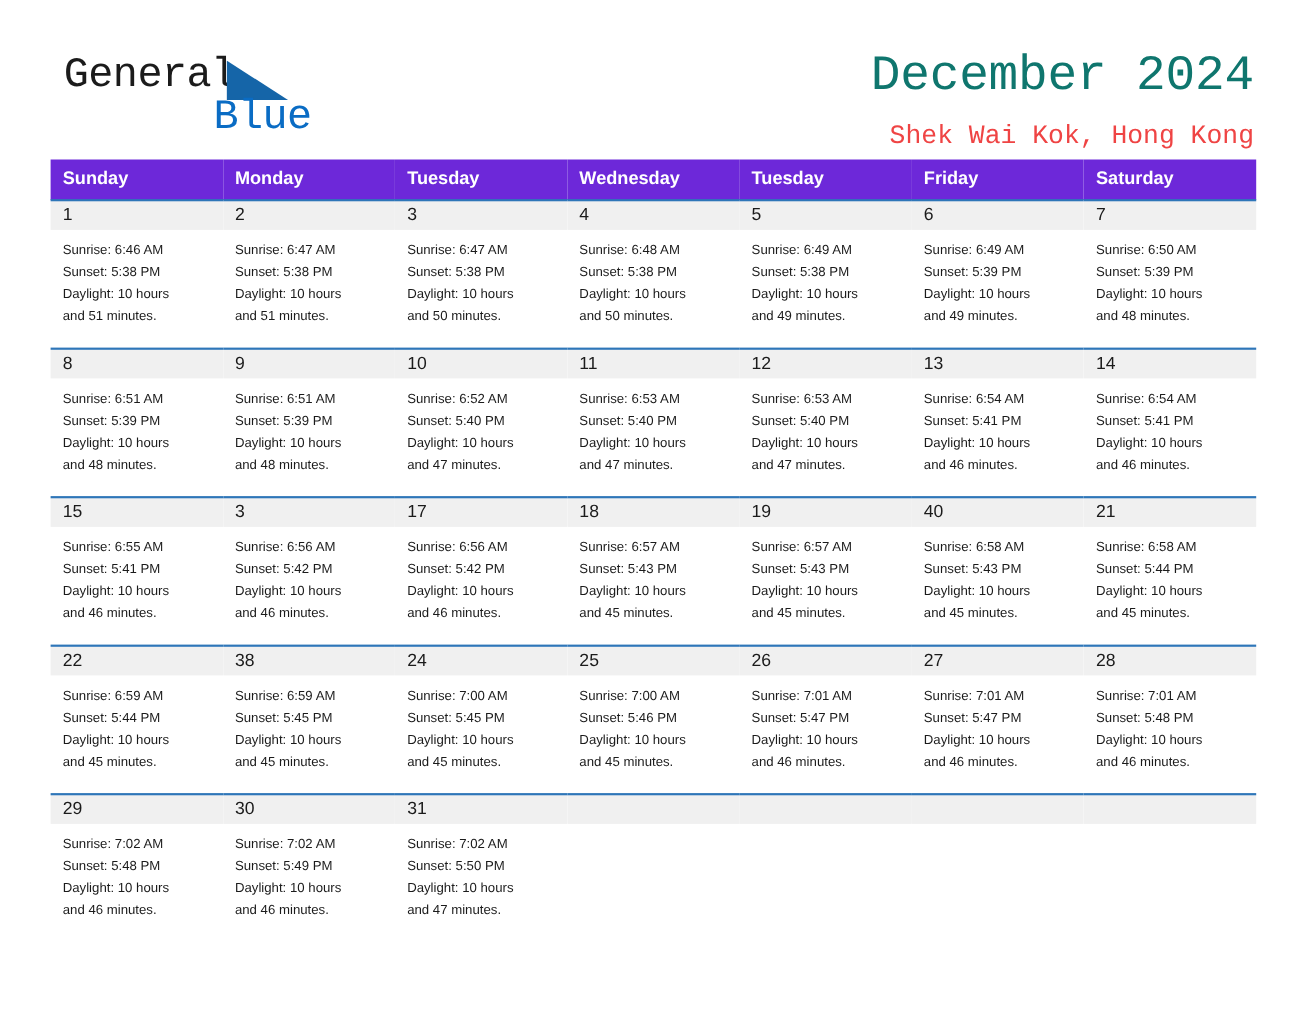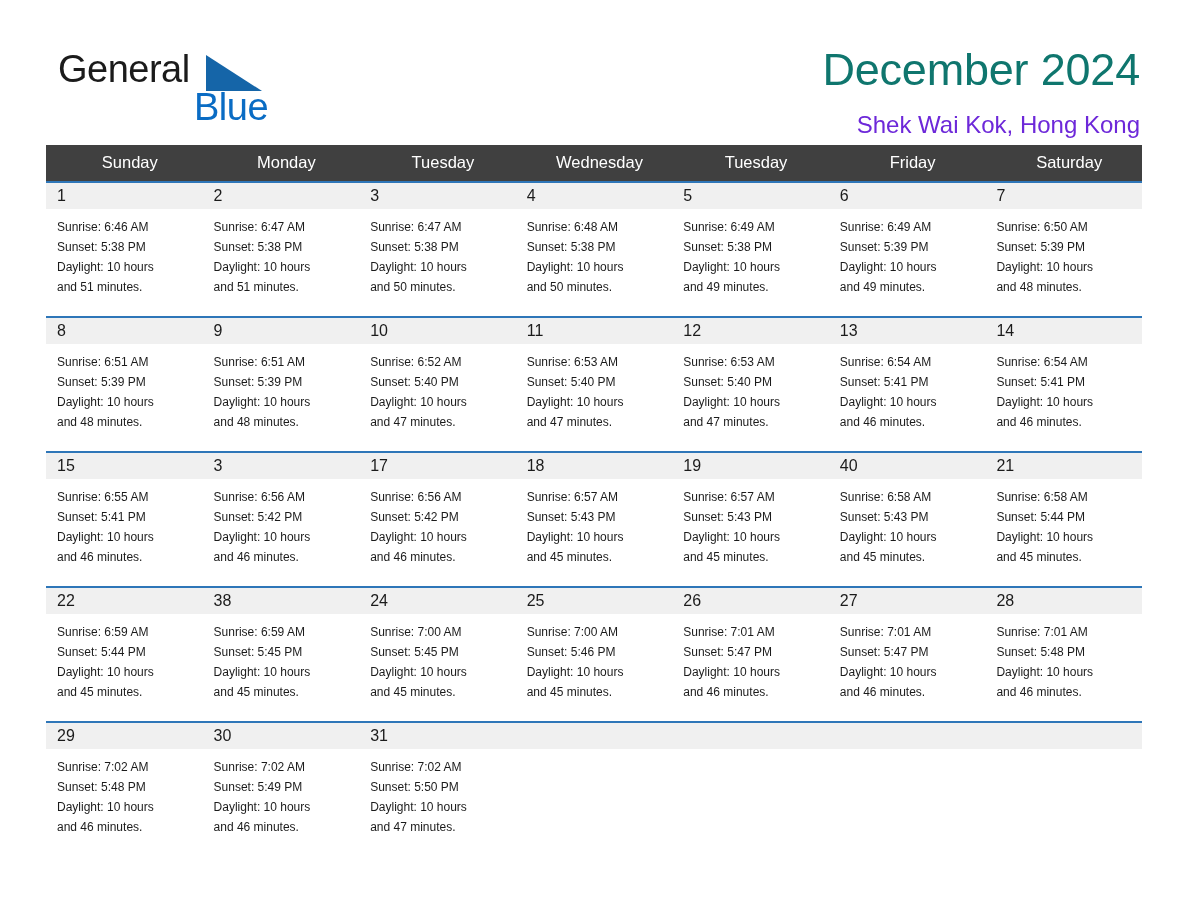--- a/index.html
+++ b/index.html
@@ -10,51 +10,52 @@
     font-family:"Liberation Sans", sans-serif;
     -webkit-font-smoothing:antialiased;
   }
   .page { position:relative; width:1188px; height:918px; padding:0; }
 
   
   .header {
     display:flex; align-items:flex-start; justify-content:space-between;
     padding:44px 48px 0 58px;
     height:145px;
+    font-family:Liberation Mono, monospace;
   }
   .brand { position:relative; width:250px; height:80px; }
   .brand-general {
     font-size:38px; color:#1b1b1b; letter-spacing:-0.5px;
     line-height:1; position:absolute; left:0; top:6px;
   }
   .brand-tri { position:absolute; left:148px; top:11px; }
   .brand-blue {
     font-size:38px; color:#0a6cc4; letter-spacing:-0.5px;
     line-height:1; position:absolute; left:136px; top:44px;
   }
   .titles { text-align:right; padding-top:2px; }
   .cal-title {
     font-size:45px; color:#0f766e; font-weight:normal;
     line-height:1.08; letter-spacing:-0.2px; white-space:nowrap;
   }
   .cal-sub {
-    font-size:24px; color:#6d28d9; font-weight:normal;
+    font-size:24px; color:#ef4444; font-weight:normal;
     margin-top:16px; white-space:nowrap;
   }
 
   
   .cal-wrap { padding:0 46px 0 46px; }
   table.cal { width:1096px; border-collapse:collapse; table-layout:fixed; }
 
   thead th {
-    background:#404040;
+    background:#6d28d9;
     color:#ffffff;
     font-size:16.5px;
-    font-weight:normal;
-    text-align:center;
+    font-weight:bold;
+    text-align:left;
     padding:8px 0 9px 11px;
     height:33px;
     vertical-align:middle;
   }
 
   tbody td {
     vertical-align:top;
     padding:0;
     border-top:2px solid #2E76B8;
     background:#ffffff;

